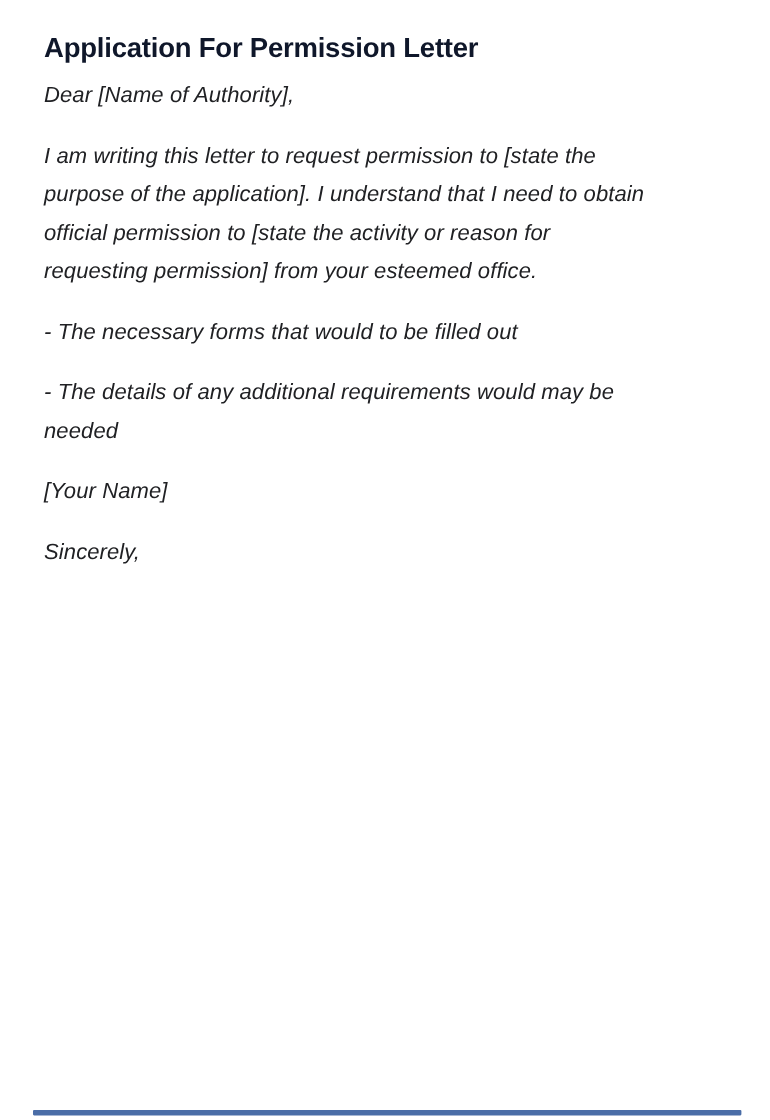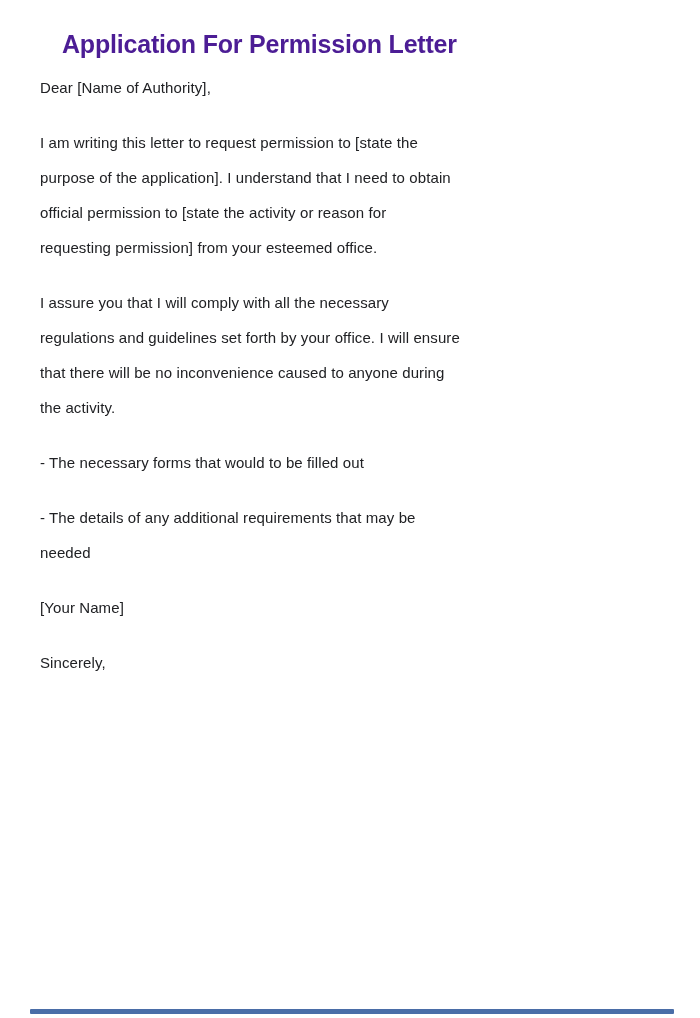--- a/index.html
+++ b/index.html
@@ -22,60 +22,57 @@
   }
   .doc-title {
     font-size: 25px;
     line-height: 32px;
     font-weight: 700;
     color: #111111;
     margin: 0 0 10px 0;
     letter-spacing: -0.2px;
   }
   .para {
-    font-size: 15px;
+    font-size: 20px;
     line-height: 35px;
     margin: 0 0 20px 0;
     white-space: pre-line;
     letter-spacing: 0.1px;
     max-width: 620px;
+    font-style: italic;
   }
   .bottom-bar {
     position: absolute;
     left: 30px;
     width: 644px;
     bottom: 4px;
     height: 5px;
     border-radius: 1px;
   }
 </style>
 </head>
 <body style="background: rgb(255, 255, 255); color: rgb(32, 33, 36);">
 
 <div class="doc">
-  <h1 class="doc-title" style="color: #4c1d95; margin-left: 22px;">Application For Permission Letter</h1>
+  <h1 class="doc-title" style="color: #0f172a;">Application For Permission Letter</h1>
 
   <p class="para">Dear [Name of Authority],</p>
 
   <p class="para">I am writing this letter to request permission to [state the
 purpose of the application]. I understand that I need to obtain
 official permission to [state the activity or reason for
 requesting permission] from your esteemed office.</p>
 
-  <p class="para">I assure you that I will comply with all the necessary
-regulations and guidelines set forth by your office. I will ensure
-that there will be no inconvenience caused to anyone during
-the activity.</p>
 
 
   <p class="para">- The necessary forms that would to be filled out</p>
 
 
 
-  <p class="para">- The details of any additional requirements that may be
+  <p class="para">- The details of any additional requirements would may be
 needed</p>
 
 
   <p class="para">[Your Name]</p>
 
   <p class="para">Sincerely,</p>
 </div>
 
 <div class="bottom-bar" style="background: rgb(74, 109, 167);"></div>
 

